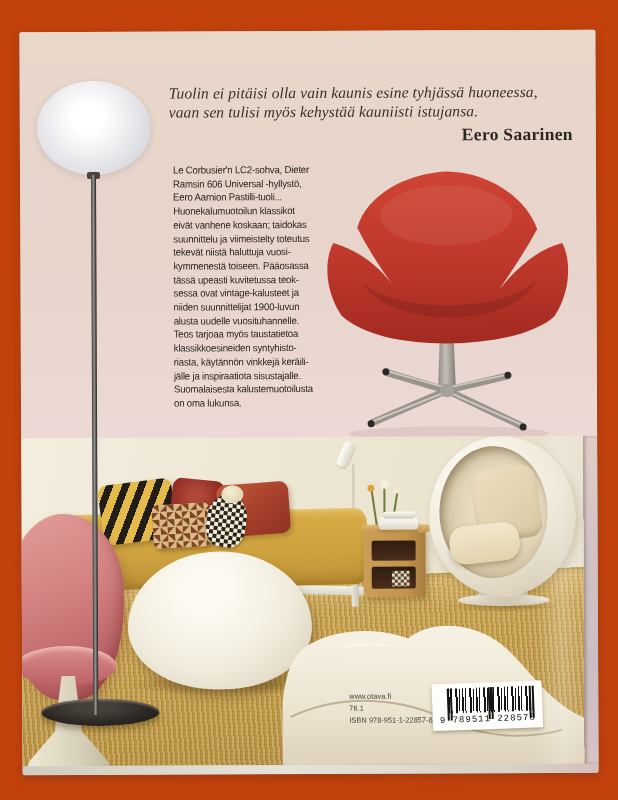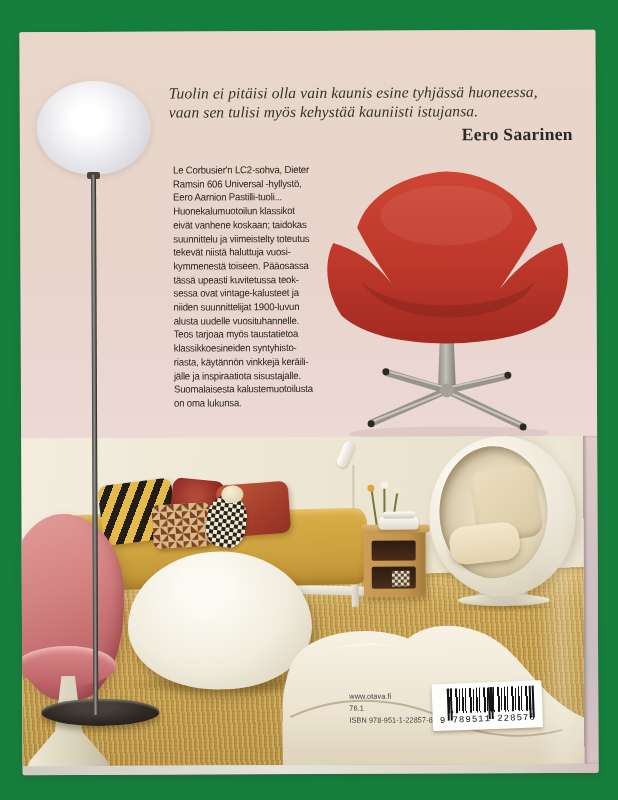--- a/index.html
+++ b/index.html
@@ -1,16 +1,16 @@
 <!DOCTYPE html>
 <html><head>
 <meta charset="utf-8">
 <style>
   html,body{margin:0;padding:0;background:#ffffff;}
-  .stage{position:relative;width:618px;height:800px;background:#15803d;overflow:hidden;
+  .stage{position:relative;width:618px;height:800px;background:#c2410c;overflow:hidden;
          font-family:"Liberation Sans",sans-serif;}
   
   .book{position:absolute;left:21px;top:31px;width:576px;height:743px;
         transform:rotate(-0.25deg);border-radius:2px;overflow:hidden;
         box-shadow:0 3px 9px rgba(60,45,40,.28), inset 10px 0 14px -8px rgba(90,60,50,.35),
                    inset -3px 0 6px -3px rgba(120,90,80,.25), inset 0 4px 6px -4px rgba(255,255,255,.9);
         background:#e8d6cb;}
   
   .cover-top{position:absolute;left:0;top:0;width:576px;height:406px;
              background:linear-gradient(180deg,#e9d7ca 0%,#e7d4cb 55%,#ecd9d5 100%);}

